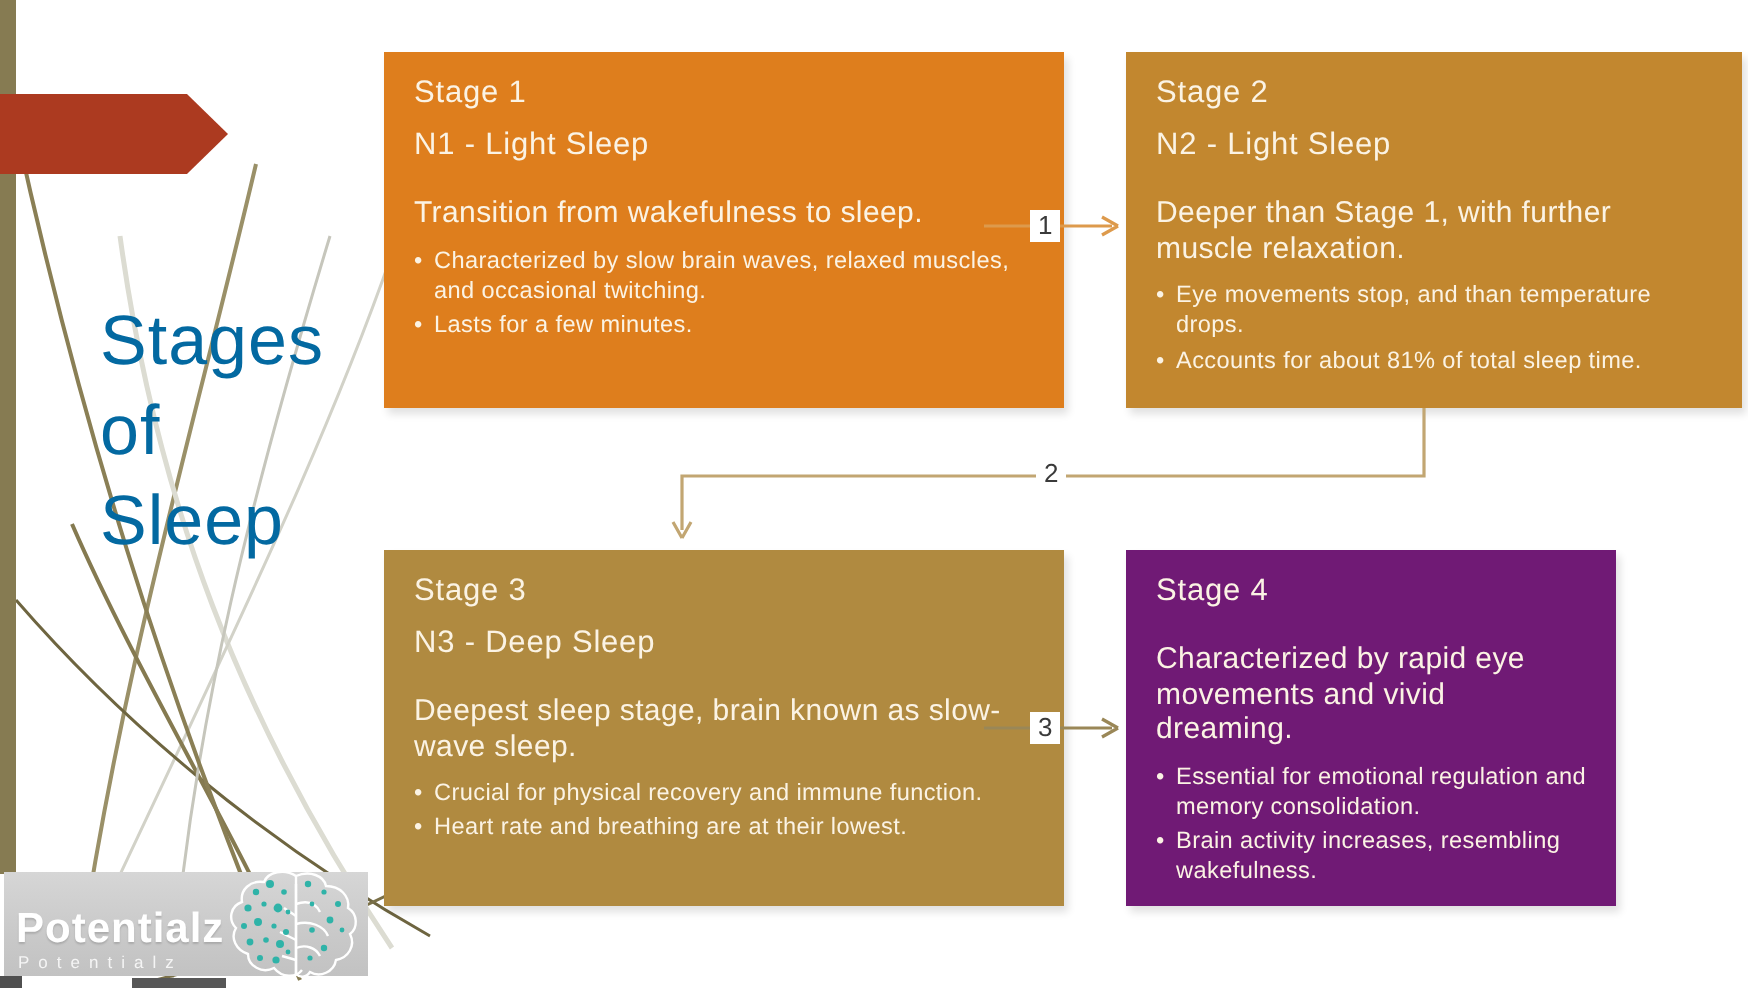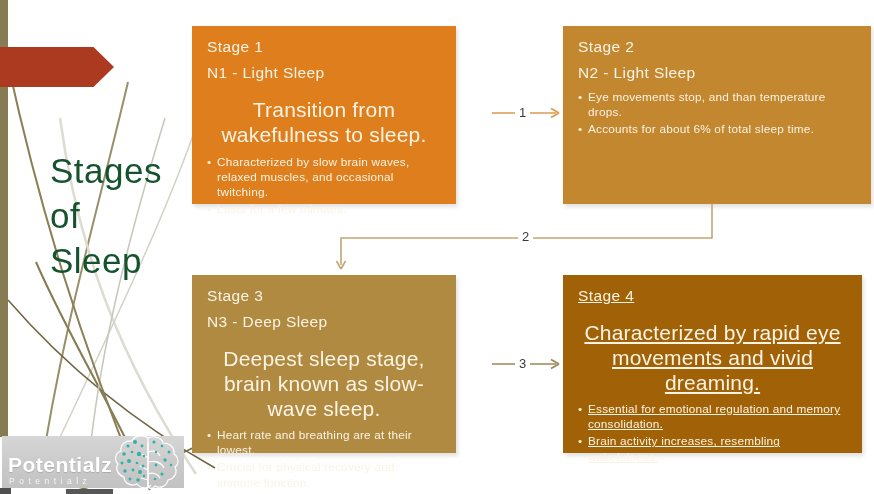--- a/index.html
+++ b/index.html
@@ -12,39 +12,39 @@
   
   .red-arrow{
     position:absolute;left:0;top:47px;width:114px;height:40px;background:#ac3a20;z-index:3;
     clip-path:polygon(0 0,82% 0,100% 50%,82% 100%,0 100%);
   }
   
   .grass{position:absolute;left:0;top:0;width:874px;height:494px;z-index:1;pointer-events:none;}
   
   .slide-title{
     position:absolute;left:50px;top:148px;z-index:4;width:160px;
-    font-size:35px;line-height:45px;color:#14532d;letter-spacing:0.5px;font-weight:400;
+    font-size:35px;line-height:45px;color:#0369a1;letter-spacing:0.5px;font-weight:400;
   }
   
   .stage-box{
-    position:absolute;width:264px;height:178px;z-index:5;box-sizing:border-box;
+    position:absolute;width:340px;height:178px;z-index:5;box-sizing:border-box;
     padding:12px 15px 10px 15px;color:#fbf3e4;box-shadow:2px 3px 4px rgba(0,0,0,0.12);
   }
   .stage-box .stage-title{font-size:15.5px;margin:0 0 8px 0;letter-spacing:0.4px;}
   .stage-box .stage-subtitle{font-size:15.5px;margin:0 0 8px 0;letter-spacing:0.4px;}
-  .stage-box .stage-desc{font-size:21px;line-height:1.18;margin:16px 0 7px 0;letter-spacing:0.2px;text-align:center;}
+  .stage-box .stage-desc{font-size:15px;line-height:1.18;margin:16px 0 7px 0;letter-spacing:0.2px;}
   .stage-box ul{margin:0;padding:0;list-style:none;}
   .stage-box li{
     font-size:11.8px;line-height:1.28;padding-left:10px;position:relative;letter-spacing:0.2px;margin-bottom:2px;
   }
   .stage-box li::before{content:"\2022";position:absolute;left:0;top:0;}
   #stage-1{left:192px;top:26px;background:#de7e1d;}
   #stage-2{left:563px;top:26px;width:308px;background:#c2872f;}
   #stage-3{left:192px;top:275px;background:#b08a40;}
-  #stage-4{left:563px;top:275px;width:299px;background:#a16207;text-decoration:underline;}
+  #stage-4{left:563px;top:275px;width:245px;background:#701a75;}
   
   .connectors{position:absolute;left:0;top:0;width:874px;height:494px;z-index:6;pointer-events:none;}
   .conn-label{
     position:absolute;z-index:7;font-size:13px;color:#3a3a3a;background:#ffffff;
     padding:0 4px;line-height:16px;
   }
   #conn-label-1{left:515px;top:105px;}
   #conn-label-2{left:518px;top:229px;}
   #conn-label-3{left:515px;top:356px;}
   
@@ -96,33 +96,34 @@
     <p class="stage-desc">Transition from wakefulness to sleep.</p>
     <ul>
       <li>Characterized by slow brain waves, relaxed muscles, and occasional twitching.</li>
       <li>Lasts for a few minutes.</li>
     </ul>
   </div>
 
   <div id="stage-2" class="stage-box">
     <p class="stage-title">Stage 2</p>
     <p class="stage-subtitle">N2 - Light Sleep</p>
+    <p class="stage-desc">Deeper than Stage 1, with further muscle relaxation.</p>
     <ul>
       <li>Eye movements stop, and than temperature drops.</li>
-      <li>Accounts for about 6% of total sleep time.</li>
+      <li>Accounts for about 81% of total sleep time.</li>
     </ul>
   </div>
 
   <div id="stage-3" class="stage-box">
     <p class="stage-title">Stage 3</p>
     <p class="stage-subtitle">N3 - Deep Sleep</p>
     <p class="stage-desc">Deepest sleep stage, brain known as slow-wave sleep.</p>
     <ul>
+      <li>Crucial for physical recovery and immune function.</li>
       <li>Heart rate and breathing are at their lowest.</li>
-      <li>Crucial for physical recovery and immune function.</li>
     </ul>
   </div>
 
   <div id="stage-4" class="stage-box">
     <p class="stage-title">Stage 4</p>
     <p class="stage-desc">Characterized by rapid eye movements and vivid dreaming.</p>
     <ul>
       <li>Essential for emotional regulation and memory consolidation.</li>
       <li>Brain activity increases, resembling wakefulness.</li>
     </ul>

